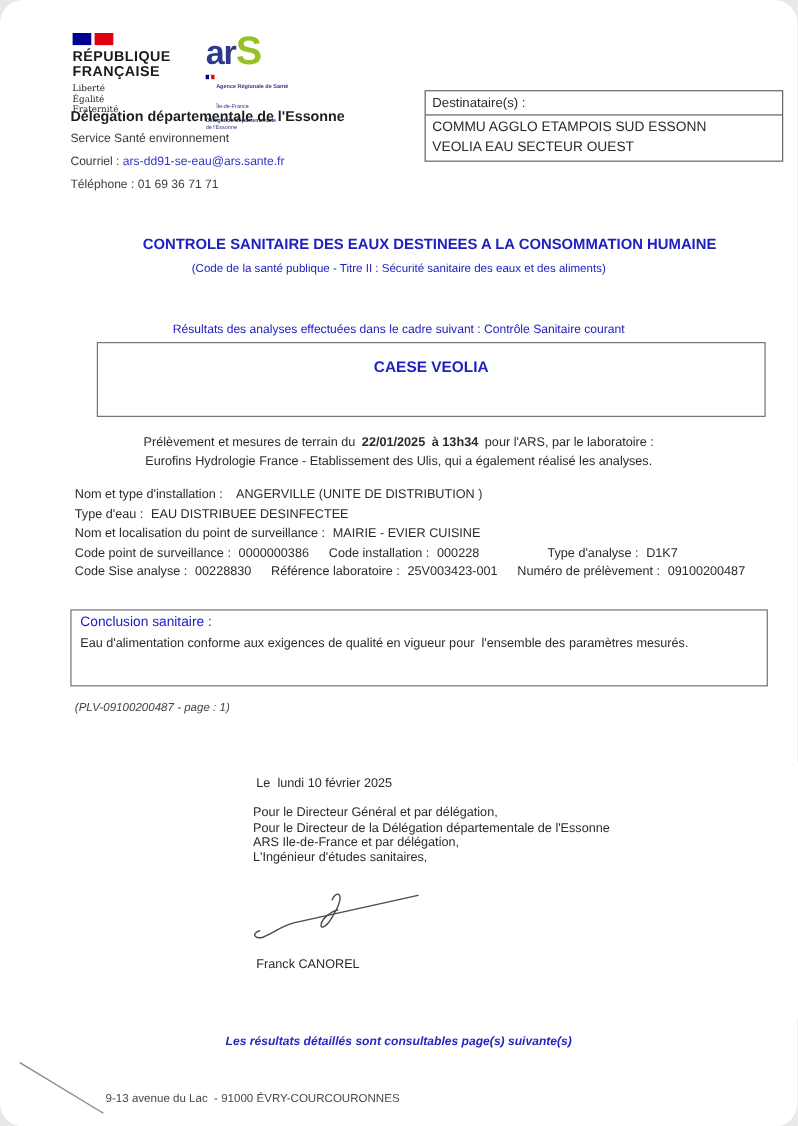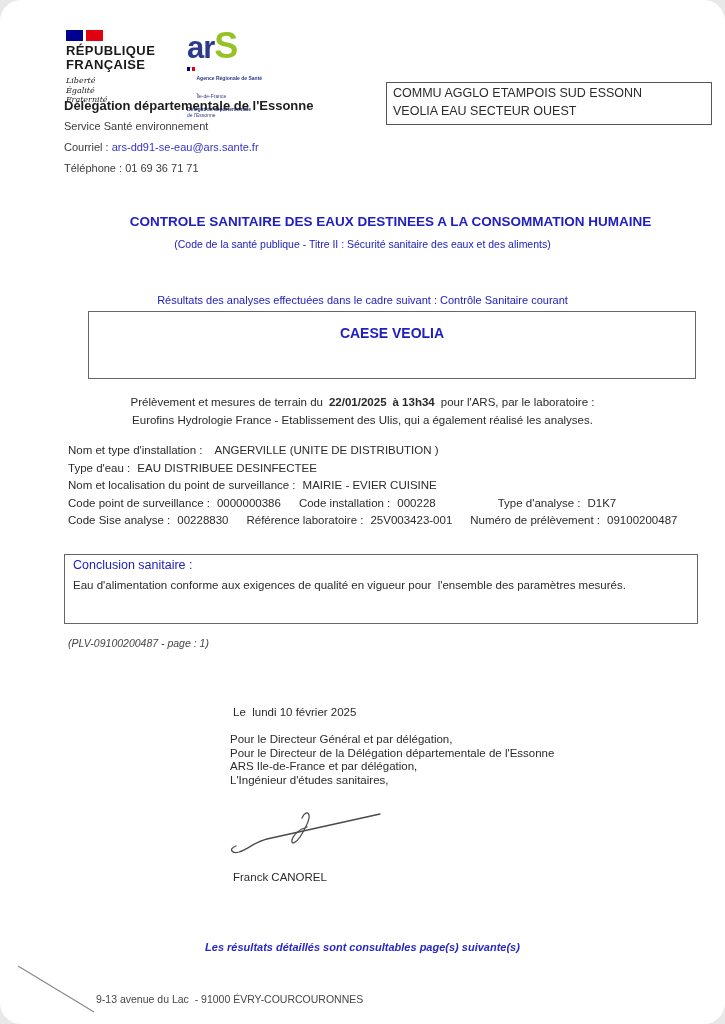--- a/index.html
+++ b/index.html
@@ -7,21 +7,21 @@
     position:relative; width:725px; height:1024px; margin:0 auto;
     background:#ffffff; overflow:hidden;
     font-family:"Liberation Sans", sans-serif; color:#2e2e2e;border-radius:21px;
   }
   
   .rf-logo { position:absolute; left:66px; top:30px; }
   .rf-flag { display:flex; gap:3px; margin-bottom:3px; }
   .rf-flag .b1 { width:17px; height:11px; background:#000091; }
   .rf-flag .b2 { width:17px; height:11px; background:#e1000f; }
   .rf-title { font-weight:bold; font-size:13px; line-height:14px; letter-spacing:.4px; color:#1a1a1a; }
-  .rf-motto { margin-top:4px; font-family:"DejaVu Serif", serif; font-style:italic; font-size:8px; line-height:9.5px; color:#222; }
+  .rf-motto { margin-top:4px; font-family:"DejaVu Serif", serif; font-size:8px; line-height:9.5px; color:#222; }
   
   .ars-logo { position:absolute; left:187px; top:31px; width:110px; }
   .ars-word { line-height:30px; }
   .ars-word .ar { color:#2d3a8c; font-weight:bold; font-size:31px; letter-spacing:-1px; }
   .ars-word .s  { color:#97c226; font-weight:bold; font-size:36px; }
   .ars-sub { margin-top:-2px; }
   .ars-subrow { display:flex; align-items:flex-start; gap:2px; }
   .ars-miniflag { display:flex; margin-top:1px; }
   .ars-miniflag i { display:block; width:2.5px; height:3.5px; }
   .ars-miniflag .f1 { background:#000091; } .ars-miniflag .f2 { background:#fff; border-top:.5px solid #ccc; } .ars-miniflag .f3 { background:#e1000f; }
@@ -111,20 +111,21 @@
           <span class="ars-t1">Agence Régionale de Santé</span><br>
           <span class="ars-t2">Île-de-France</span>
         </span>
       </div>
       <div class="ars-t3">Délégation départementale</div>
       <div class="ars-t2">de l'Essonne</div>
     </div>
   </div>
 
   <div class="dest-box">
+    <div class="dest-head">Destinataire(s) :</div>
     <div class="dest-items">
       <div>COMMU AGGLO ETAMPOIS SUD ESSONN</div>
       <div>VEOLIA EAU SECTEUR OUEST</div>
     </div>
   </div>
 
   <div class="contact">
     <div class="dd">Délegation départementale de l'Essonne</div>
     <div class="svc">Service Santé environnement</div>
     <div class="row">

